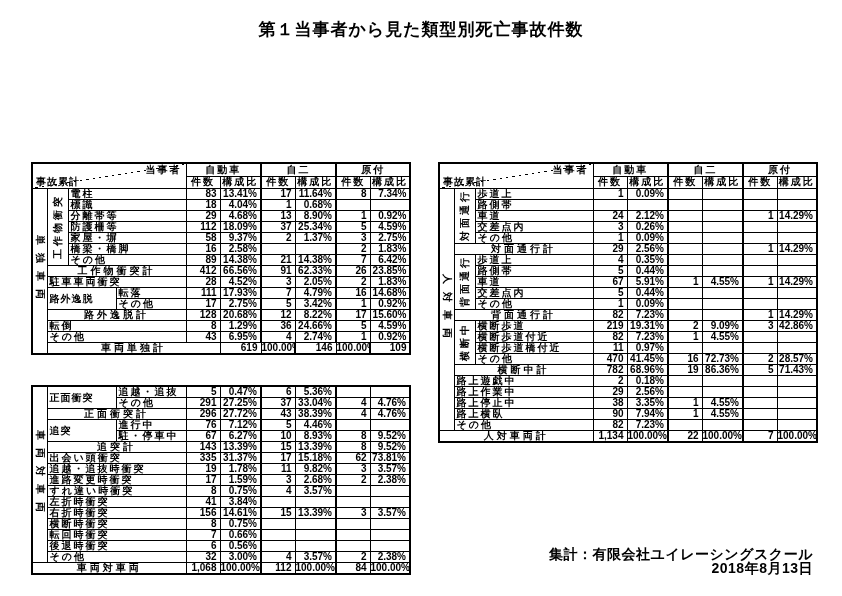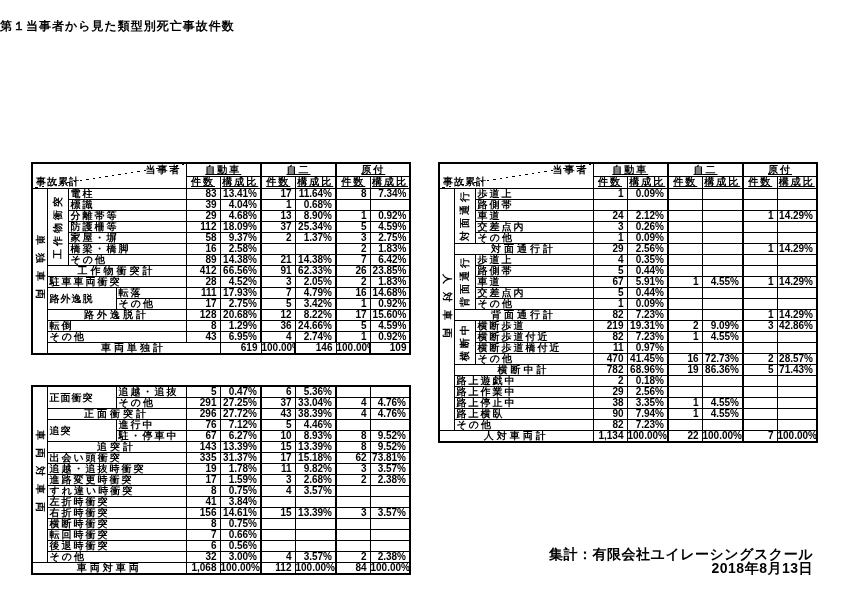--- a/index.html
+++ b/index.html
@@ -1,22 +1,22 @@
 <!DOCTYPE html>
 <html><head>
 <meta charset="utf-8">
 <style>
   html,body{margin:0;padding:0;}
   body{
     width:842px;height:596px;position:relative;background:#ffffff;color:#000;
     font-family:"Liberation Sans","DejaVu Sans",sans-serif;font-weight:bold;
     overflow:hidden;
   }
-  .title{position:absolute;top:18px;left:0;width:842px;
-    font-size:12px;letter-spacing:1px;}
+  .title{position:absolute;top:18px;left:0;width:842px;text-align:center;
+    font-size:17px;letter-spacing:1px;}
   .intro{position:absolute;top:44px;left:63px;width:720px;font-size:12px;
     line-height:17.4px;text-align:justify;}
   .intro p{margin:0;text-indent:1em;}
   .intro .gap{height:17px;}
   table{border-collapse:collapse;table-layout:fixed;position:absolute;
     font-size:10px;border:2px solid #000;}
   #t-single,#t-mutual{left:31px;width:378px;}
   #t-single{top:162px;}
   #t-mutual{top:385px;}
   #t-person{left:438px;top:162px;width:378px;}
@@ -29,21 +29,21 @@
   th.vg{writing-mode:vertical-rl;text-orientation:sideways;text-align:center;
     vertical-align:middle;letter-spacing:8px;}
   th.vs{text-align:center;vertical-align:middle;}
   th.vs span{display:inline-block;writing-mode:vertical-rl;writing-mode:sideways-lr;
     text-orientation:sideways;letter-spacing:3px;}
   .gs{border-left:2px solid #000;}
   th.diag{position:relative;padding:0;height:24px;
     background:linear-gradient(to bottom right,#fff 49.7%,#000 49.7%,#000 50.5%,#fff 50.5%);}
   th.diag .tr{position:absolute;top:1px;right:4px;font-size:10px;letter-spacing:2px;}
   th.diag .bl{position:absolute;bottom:1px;left:3px;font-size:10px;letter-spacing:1px;}
-  thead th{text-align:center;letter-spacing:2px;text-decoration:underline;}
+  thead th{text-align:center;letter-spacing:2px;}
   .footer{position:absolute;top:547px;left:500px;width:313px;text-align:right;
     font-size:14px;line-height:14px;letter-spacing:0.5px;}
 </style>
 </head>
 <body>
 
 <div class="title">第１当事者から見た類型別死亡事故件数</div>
 
 <div class="intro">
   <div class="gap"></div>
@@ -88,21 +88,21 @@
         <td class="lb" colspan="2">電柱</td>
         <td class="num">83</td>
         <td class="num">13.41%</td>
         <td class="num gs">17</td>
         <td class="num">11.64%</td>
         <td class="num gs">8</td>
         <td class="num">7.34%</td>
       </tr>
       <tr>
         <td class="lb" colspan="2">標識</td>
-        <td class="num">39</td>
+        <td class="num">18</td>
         <td class="num">4.04%</td>
         <td class="num gs">1</td>
         <td class="num">0.68%</td>
         <td class="num gs">&nbsp;</td>
         <td class="num">&nbsp;</td>
       </tr>
       <tr>
         <td class="lb" colspan="2">分離帯等</td>
         <td class="num">29</td>
         <td class="num">4.68%</td>

